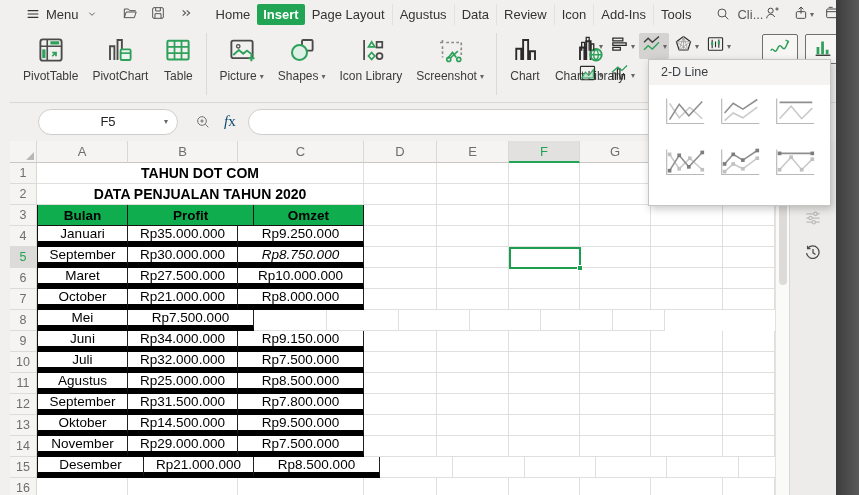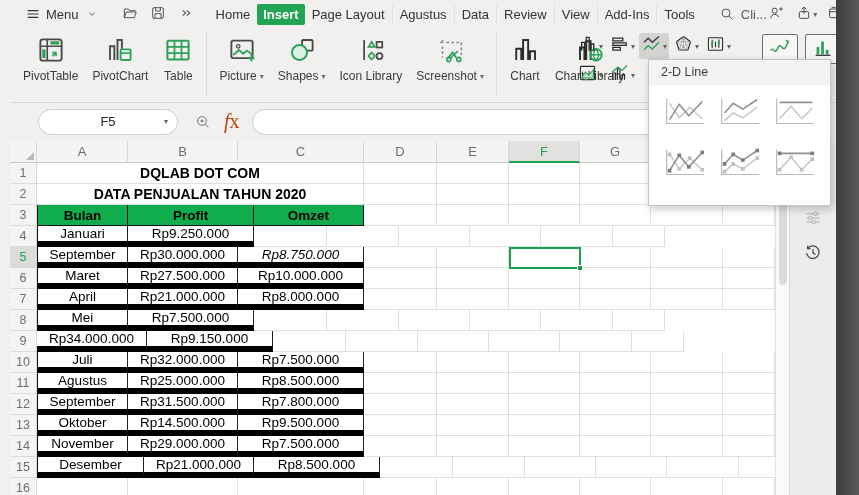--- a/index.html
+++ b/index.html
@@ -49,21 +49,21 @@
   .spark-box svg { width:28px; height:22px; }
   #spark-line { left:752px; }
   #spark-col { left:795px; }
 
   
   #formulabar { height:37px; display:flex; align-items:center; background:#f1f0ee; }
   #name-box { margin-left:28px; width:140px; height:26px; background:#fff; border:1px solid #cfcecc; border-radius:13px;
     display:flex; align-items:center; justify-content:center; position:relative; font-size:13px; color:#222; }
   #name-box .caret { position:absolute; right:9px; }
   #fb-icons { display:flex; align-items:center; gap:12px; margin:0 12px 0 16px; color:#555; }
-  #fx-glyph { font-size:20px; color:#c2410c; font-family:"Liberation Serif",serif; }
+  #fx-glyph { font-size:15px; color:#0c4a6e; font-family:"Liberation Serif",serif; }
   #fx-glyph i { font-style:italic; }
   #formula-input { flex:1; height:26px; background:#fff; border:1px solid #cfcecc; border-radius:13px; margin-right:6px; }
 
   
   #sheet-region { position:absolute; left:0; top:141px; width:779px; height:354px; background:#fff; overflow:hidden; }
   #col-headers { display:flex; height:22px; }
   .chead { background:#f5f4f2; border-right:1px solid #d9d8d6; border-bottom:1px solid #c8c7c5; color:#6e6e6e;
     font-size:13px; display:flex; align-items:center; justify-content:center; flex:none; }
   .chead.selcol { background:#e2e1df; color:#21a453; border-bottom:2px solid #21a453; }
   #corner { position:relative; }
@@ -143,21 +143,21 @@
             </svg></span>
         </span>
       </div>
     <div id="tabs">
         <span class="tab">Home</span>
         <span class="tab active">Insert</span>
         <span class="tab">Page Layout</span>
         <span class="tab">Agustus</span>
         <span class="tab">Data</span>
         <span class="tab">Review</span>
-        <span class="tab">View</span>
+        <span class="tab">Icon</span>
         <span class="tab">Add-Ins</span>
         <span class="tab">Tools</span>
       </div>
     <div id="search-box">
       <span class="tb-icon">
           <svg viewBox="0 0 24 24" fill="none" xmlns="http://www.w3.org/2000/svg">
             <circle cx="10.5" cy="10.5" r="6" stroke="#555" stroke-width="1.5"></circle>
             <path d="M15 15l5 5" stroke="#555" stroke-width="1.5"></path>
           </svg>
         </span>
@@ -382,21 +382,21 @@
         <div class="chead" style="width: 73px;">D</div>
         <div class="chead" style="width: 72px;">E</div>
         <div class="chead selcol" style="width: 71px;">F</div>
         <div class="chead" style="width: 71px;">G</div>
         <div class="chead" style="width: 72px;">H</div>
         <div class="chead" style="width: 52px;">I</div>
       </div>
     <div id="grid-rows">
         <div class="srow">
           <div class="rn">1</div>
-          <div class="cell mtitle" style="width: 327px;">DQLAB DOT COM</div>
+          <div class="cell mtitle" style="width: 327px;">TAHUN DOT COM</div>
           <div class="cell" style="width: 73px;"></div>
           <div class="cell" style="width: 72px;"></div>
           <div class="cell" style="width: 71px;"></div>
           <div class="cell" style="width: 71px;"></div>
           <div class="cell" style="width: 72px;"></div>
           <div class="cell" style="width: 52px;"></div>
         </div>
         <div class="srow">
           <div class="rn">2</div>
           <div class="cell mtitle" style="width: 327px;">DATA PENJUALAN TAHUN 2020</div>
@@ -415,20 +415,21 @@
           <div class="cell" style="width: 73px;"></div>
           <div class="cell" style="width: 72px;"></div>
           <div class="cell" style="width: 71px;"></div>
           <div class="cell" style="width: 71px;"></div>
           <div class="cell" style="width: 72px;"></div>
           <div class="cell" style="width: 52px;"></div>
         </div>
         <div class="srow">
           <div class="rn">4</div>
           <div class="cell dcell bl" style="width: 91px;">Januari</div>
+          <div class="cell dcell" style="width: 110px;">Rp35.000.000</div>
           <div class="cell dcell" style="width: 126px;">Rp9.250.000</div>
           <div class="cell" style="width: 73px;"></div>
           <div class="cell" style="width: 72px;"></div>
           <div class="cell" style="width: 71px;"></div>
           <div class="cell" style="width: 71px;"></div>
           <div class="cell" style="width: 72px;"></div>
           <div class="cell" style="width: 52px;"></div>
         </div>
         <div class="srow">
           <div class="rn sel">5</div>
@@ -449,21 +450,21 @@
           <div class="cell dcell" style="width: 126px;">Rp10.000.000</div>
           <div class="cell" style="width: 73px;"></div>
           <div class="cell" style="width: 72px;"></div>
           <div class="cell" style="width: 71px;"></div>
           <div class="cell" style="width: 71px;"></div>
           <div class="cell" style="width: 72px;"></div>
           <div class="cell" style="width: 52px;"></div>
         </div>
         <div class="srow">
           <div class="rn">7</div>
-          <div class="cell dcell bl" style="width: 91px;">April</div>
+          <div class="cell dcell bl" style="width: 91px;">October</div>
           <div class="cell dcell" style="width: 110px;">Rp21.000.000</div>
           <div class="cell dcell" style="width: 126px;">Rp8.000.000</div>
           <div class="cell" style="width: 73px;"></div>
           <div class="cell" style="width: 72px;"></div>
           <div class="cell" style="width: 71px;"></div>
           <div class="cell" style="width: 71px;"></div>
           <div class="cell" style="width: 72px;"></div>
           <div class="cell" style="width: 52px;"></div>
         </div>
         <div class="srow">
@@ -472,20 +473,21 @@
           <div class="cell dcell" style="width: 126px;">Rp7.500.000</div>
           <div class="cell" style="width: 73px;"></div>
           <div class="cell" style="width: 72px;"></div>
           <div class="cell" style="width: 71px;"></div>
           <div class="cell" style="width: 71px;"></div>
           <div class="cell" style="width: 72px;"></div>
           <div class="cell" style="width: 52px;"></div>
         </div>
         <div class="srow">
           <div class="rn">9</div>
+          <div class="cell dcell bl" style="width: 91px;">Juni</div>
           <div class="cell dcell" style="width: 110px;">Rp34.000.000</div>
           <div class="cell dcell" style="width: 126px;">Rp9.150.000</div>
           <div class="cell" style="width: 73px;"></div>
           <div class="cell" style="width: 72px;"></div>
           <div class="cell" style="width: 71px;"></div>
           <div class="cell" style="width: 71px;"></div>
           <div class="cell" style="width: 72px;"></div>
           <div class="cell" style="width: 52px;"></div>
         </div>
         <div class="srow">

